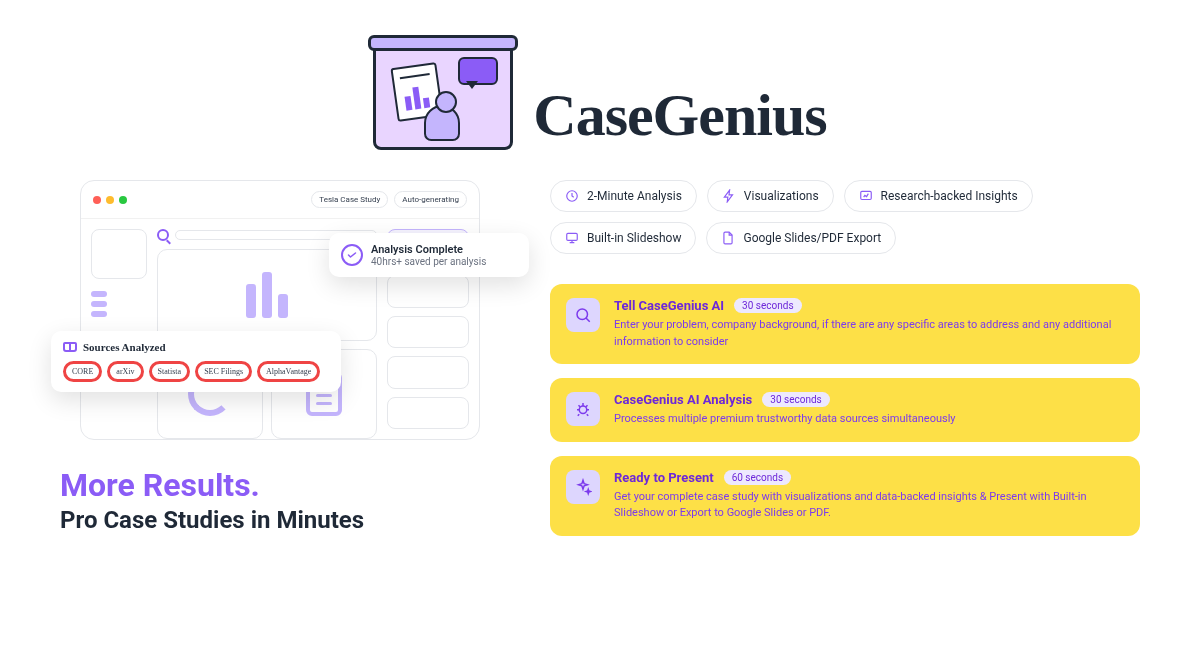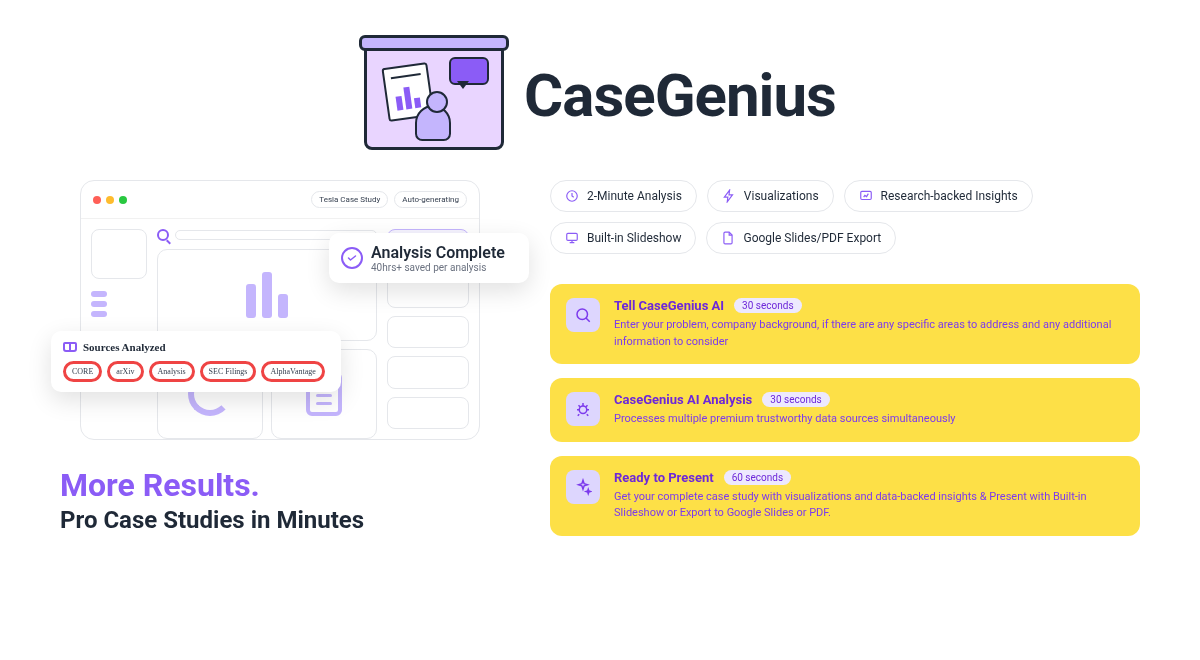--- a/index.html
+++ b/index.html
@@ -10,24 +10,25 @@
   height: 660px;
   overflow: hidden;
 }
 .page {
   width: 100%;
   height: 100%;
   padding: 40px 60px 20px 60px;
 }
 .header {
   display: flex;
-  align-items: center;
+  align-items: flex-end;
   justify-content: center;
   gap: 20px;
   margin-bottom: 30px;
+  font-family: Liberation Serif, serif;
 }
 .logo-box {
   width: 140px;
   height: 110px;
   border: 3px solid #1f2937;
   border-radius: 8px;
   position: relative;
   background: #e9d5ff;
 }
 .logo-box .lid {
@@ -223,21 +224,21 @@
   top: 52px;
   width: 200px;
   display: flex;
   gap: 8px;
   align-items: center;
 }
 .check-circle {
   width: 22px; height: 22px; border: 2px solid #8b5cf6; border-radius: 50%; display:flex; align-items:center; justify-content:center; flex-shrink:0;
 }
 .check-circle svg { width: 12px; height: 12px; }
-.fa-title { font-size: 16px; font-weight: 600; color: #1f2937; }
+.fa-title { font-size: 11px; font-weight: 600; color: #1f2937; }
 .fa-sub { font-size: 10px; color: #6b7280; }
 
 .hero-text { margin-top: 26px; }
 .hero-line1 { font-size: 32px; font-weight: 700; color: #1f2937; }
 .hero-line2 { font-size: 32px; font-weight: 700; color: #8b5cf6; }
 .hero-line3 { font-size: 24px; font-weight: 700; color: #1f2937; margin-top: 2px; }
 
 .feature-pills { display: flex; flex-wrap: wrap; gap: 10px; margin-bottom: 30px; }
 .fpill {
   display: inline-flex;
@@ -349,21 +350,21 @@
         </div>
 
         <div class="float-card float-sources">
           <div class="hdr">
             <div class="book-mini"></div>
             <span>Sources Analyzed</span>
           </div>
           <div class="chip-row">
             <span class="chip">CORE</span>
             <span class="chip">arXiv</span>
-            <span class="chip">Analysis</span>
+            <span class="chip">Statista</span>
             <span class="chip">SEC Filings</span>
             <span class="chip">AlphaVantage</span>
           </div>
         </div>
 
         <div class="float-card float-analysis">
           <div class="check-circle">
             <svg viewBox="0 0 24 24">
                 <path d="M5 12l4 4L19 8" stroke="#8b5cf6" fill="none" stroke-width="3" stroke-linecap="round" stroke-linejoin="round"></path>
               </svg>

